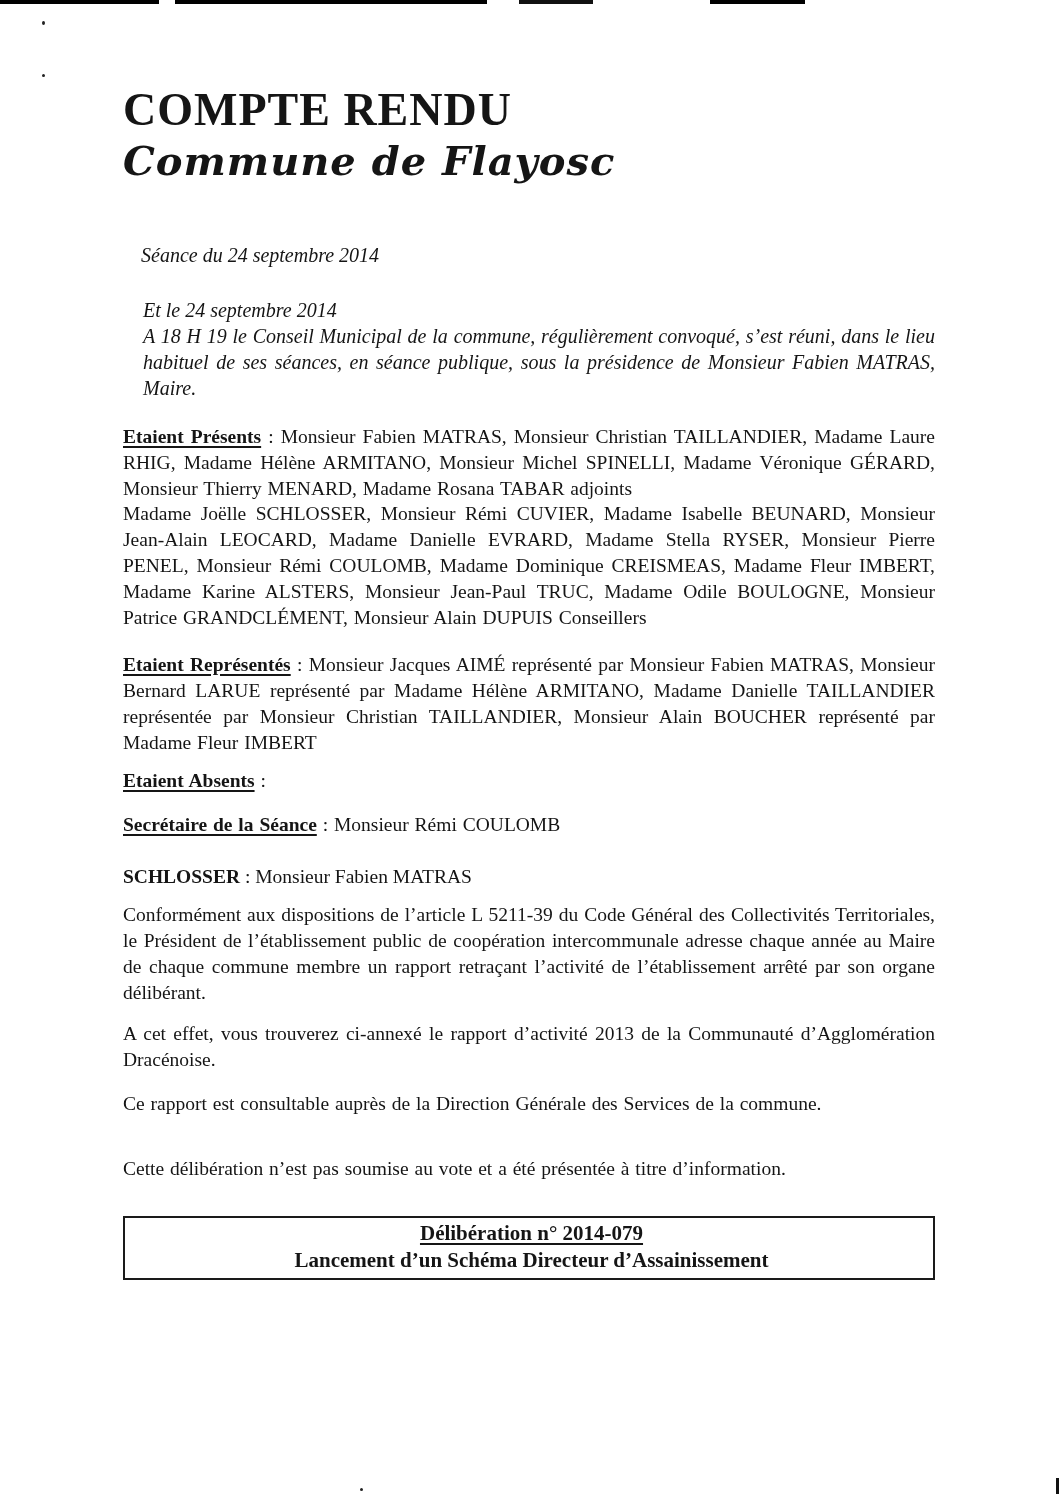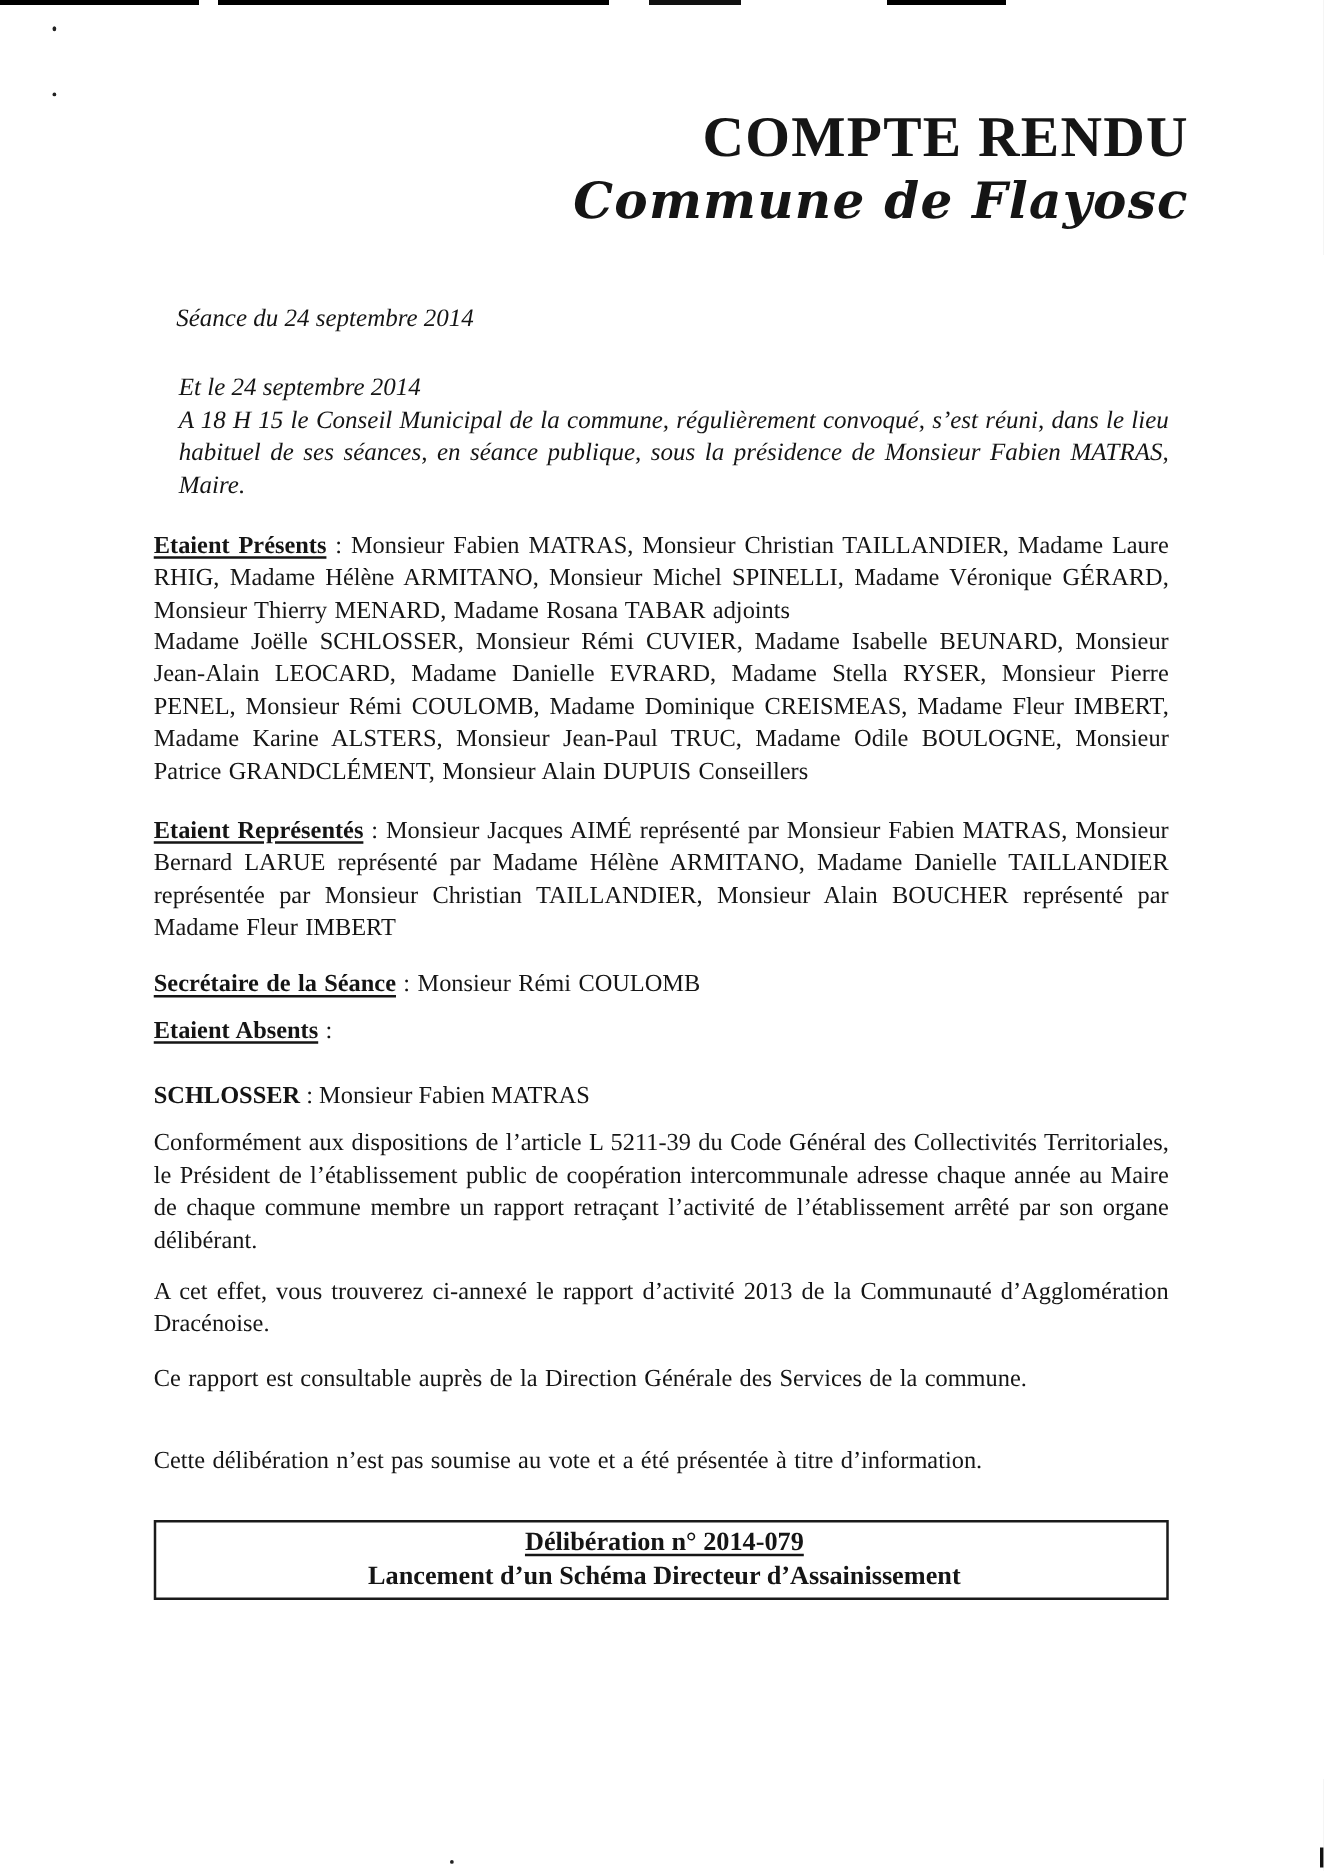--- a/index.html
+++ b/index.html
@@ -16,21 +16,21 @@
     position:absolute;top:0;left:0;width:100%;height:4px;
     background:linear-gradient(90deg,
       #000 0 15%, transparent 15% 16.5%,
       #000 16.5% 46%, transparent 46% 49%,
       #111 49% 56%, transparent 56% 67%,
       #000 67% 76%, transparent 76% 100%);
   }
   .speck{position:absolute;background:#222;border-radius:50%;}
   .edge-mark{position:absolute;background:#111;}
   .content{position:absolute;left:123px;top:0;width:812px;}
-  .doc-header{margin-top:84px;text-align:right;margin-right:-16px;}
+  .doc-header{margin-top:84px;text-align:left;margin-right:-16px;}
   .doc-title{
     font-size:46px;line-height:52px;font-weight:bold;
     letter-spacing:1px;
   }
   .doc-subtitle{
     font-size:40px;line-height:50px;font-weight:bold;font-style:italic;
     font-family:"DejaVu Serif","Liberation Serif",serif;
     letter-spacing:1px;
   }
   .session-line{margin-top:56px;margin-left:18px;font-style:italic;font-size:20px;line-height:26px;}
@@ -85,31 +85,31 @@
 
     <div class="doc-header">
       <div class="doc-title">COMPTE RENDU</div>
       <div class="doc-subtitle">Commune de Flayosc</div>
     </div>
 
     <div class="session-line">Séance du 24 septembre 2014</div>
 
     <div class="intro-block">
       <div>Et le 24 septembre 2014</div>
-      <div class="intro-para">A 18 H 15 le Conseil Municipal de la commune, régulièrement convoqué, s’est réuni, dans le lieu habituel de ses séances, en séance publique, sous la présidence de Monsieur Fabien MATRAS, Maire.</div>
+      <div class="intro-para">A 18 H 19 le Conseil Municipal de la commune, régulièrement convoqué, s’est réuni, dans le lieu habituel de ses séances, en séance publique, sous la présidence de Monsieur Fabien MATRAS, Maire.</div>
     </div>
 
     <div class="para mt-presents"><span class="u-label">Etaient Présents</span><span>&nbsp;: Monsieur Fabien MATRAS, Monsieur Christian TAILLANDIER, Madame Laure RHIG, Madame Hélène ARMITANO, Monsieur Michel SPINELLI, Madame Véronique GÉRARD, Monsieur Thierry MENARD, Madame Rosana TABAR adjoints</span></div>
     <div class="para">Madame Joëlle SCHLOSSER, Monsieur Rémi CUVIER, Madame Isabelle BEUNARD, Monsieur Jean-Alain LEOCARD, Madame Danielle EVRARD, Madame Stella RYSER, Monsieur Pierre PENEL, Monsieur Rémi COULOMB, Madame Dominique CREISMEAS, Madame Fleur IMBERT, Madame Karine ALSTERS, Monsieur Jean-Paul TRUC, Madame Odile BOULOGNE, Monsieur Patrice GRANDCLÉMENT, Monsieur Alain DUPUIS Conseillers</div>
 
     <div class="para mt-represented"><span class="u-label">Etaient Représentés</span><span>&nbsp;: Monsieur Jacques AIMÉ représenté par Monsieur Fabien MATRAS, Monsieur Bernard LARUE représenté par Madame Hélène ARMITANO, Madame Danielle TAILLANDIER représentée par Monsieur Christian TAILLANDIER, Monsieur Alain BOUCHER représenté par Madame Fleur IMBERT</span></div>
 
+    <div class="para mt-absents"><span class="u-label">Etaient Absents</span><span>&nbsp;:</span></div>
+
     <div class="para mt-secretary"><span class="u-label">Secrétaire de la Séance</span><span>&nbsp;: Monsieur Rémi COULOMB</span></div>
-
-    <div class="para mt-absents"><span class="u-label">Etaient Absents</span><span>&nbsp;:</span></div>
 
 
     <div class="rapporteur"><span class="b-label">SCHLOSSER</span><span>&nbsp;: Monsieur Fabien MATRAS</span></div>
 
     <div class="para mt-p1">Conformément aux dispositions de l’article L 5211-39 du Code Général des Collectivités Territoriales, le Président de l’établissement public de coopération intercommunale adresse chaque année au Maire de chaque commune membre un rapport retraçant l’activité de l’établissement arrêté par son organe délibérant.</div>
     <div class="para mt-p3">A cet effet, vous trouverez ci-annexé le rapport d’activité 2013 de la Communauté d’Agglomération Dracénoise.</div>
     <div class="para mt-p4">Ce rapport est consultable auprès de la Direction Générale des Services de la commune.</div>
     <div class="para mt-p5">Cette délibération n’est pas soumise au vote et a été présentée à titre d’information.</div>
 
     <div class="delib-box second">

